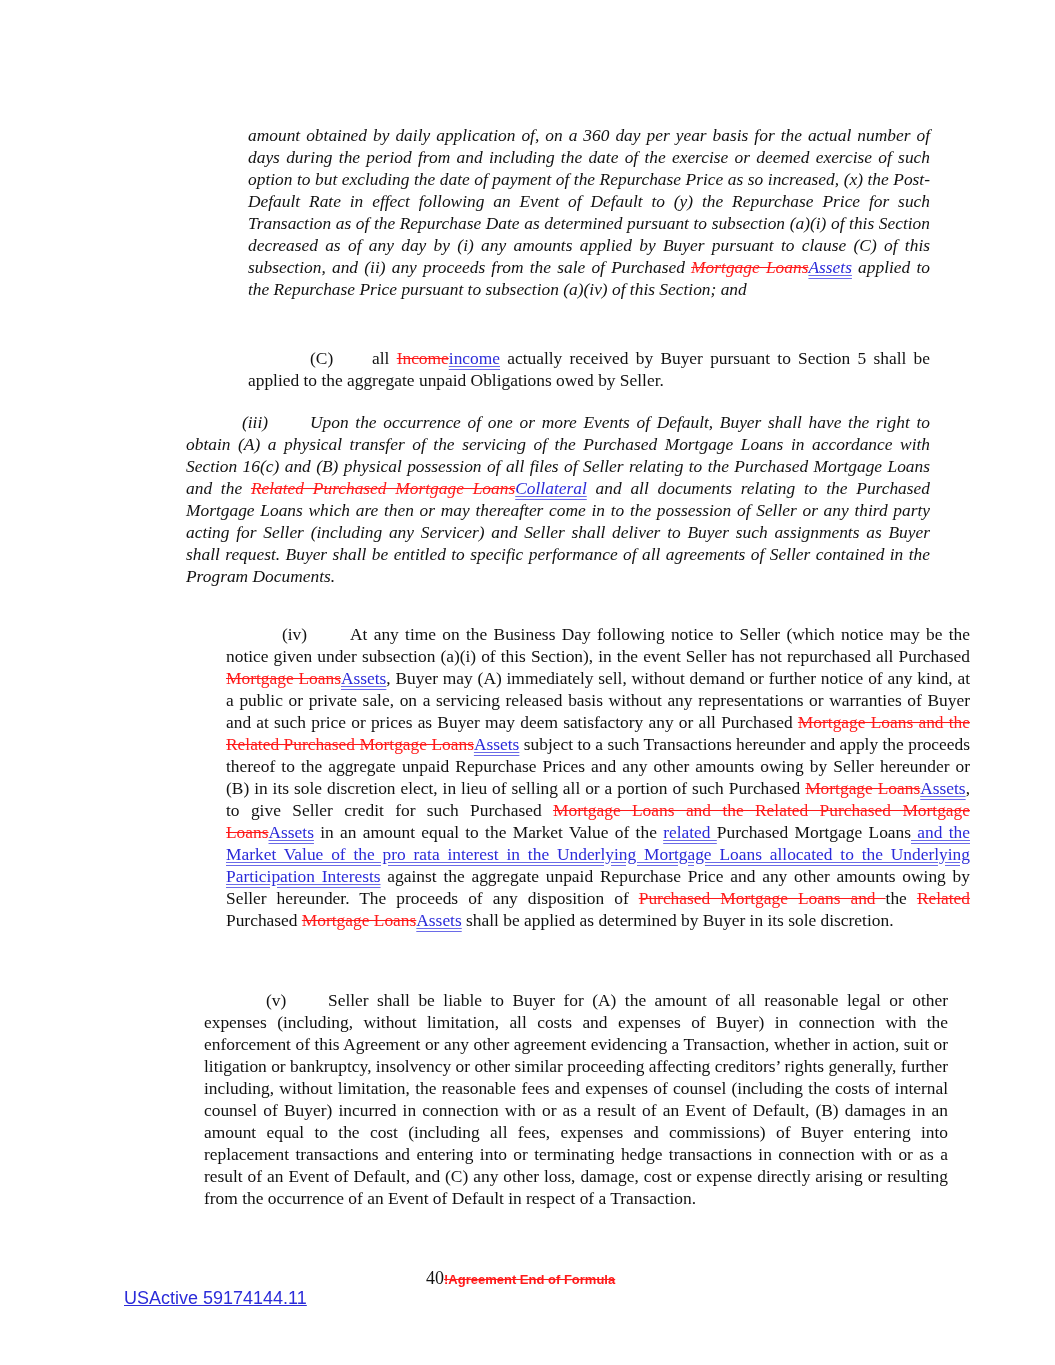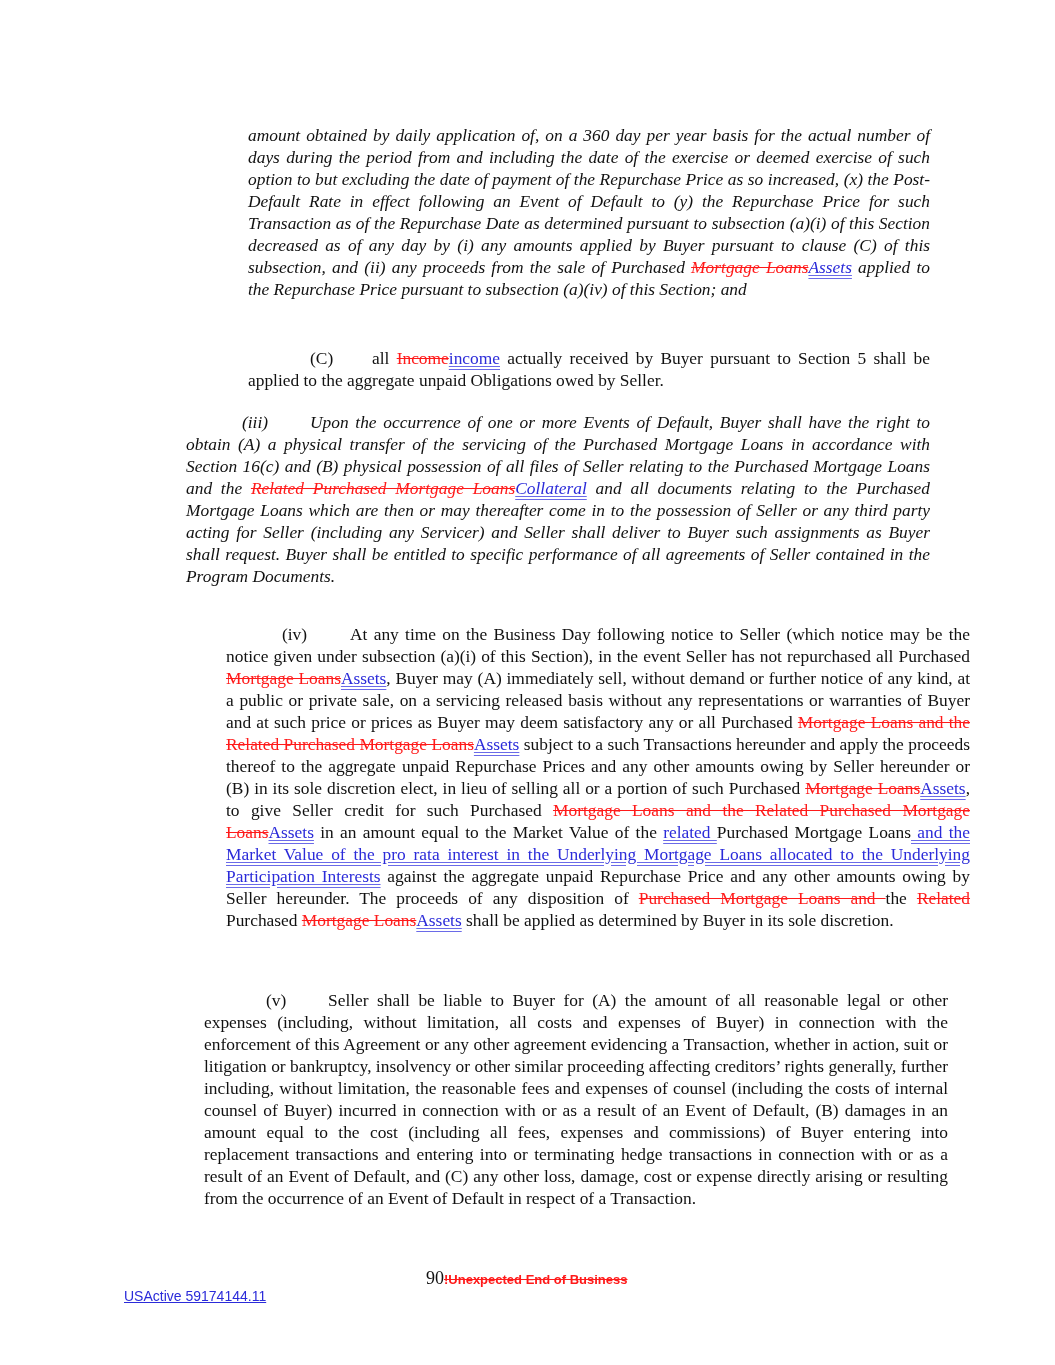--- a/index.html
+++ b/index.html
@@ -27,21 +27,21 @@
   .footer-page {
     position: absolute; left: 426px; top: 1268px;
     font-family: "Liberation Serif", serif; font-size: 18px; color: #111;
   }
   .footer-del {
     font-family: "Liberation Sans", sans-serif; font-size: 13px; font-weight: bold;
     color: #ff1a1a; text-decoration: line-through;
   }
   .footer-id {
     position: absolute; left: 124px; top: 1288px;
-    font-family: "Liberation Sans", sans-serif; font-size: 14px;
+    font-family: "Liberation Sans", sans-serif; font-size: 18px;
     color: #2b2bd9; text-decoration: underline;
   }
 </style>
 </head>
 <body>
 
 <div class="page">
 
   <div class="p" id="pA">
     <span>amount obtained by daily application of, on a 360 day per year basis for the actual number of days during the period from and including the date of the exercise or deemed exercise of such option to but excluding the date of payment of the Repurchase Price as so increased, (x) the Post-Default Rate in effect following an Event of Default to (y) the Repurchase Price for such Transaction as of the Repurchase Date as determined pursuant to subsection (a)(i) of this Section decreased as of any day by (i) any amounts applied by Buyer pursuant to clause (C) of this subsection, and (ii) any proceeds from the sale of Purchased </span><span class="del">Mortgage Loans</span><span class="ins">Assets</span><span> applied to the Repurchase Price pursuant to subsection (a)(iv) of this Section; and</span>
@@ -57,18 +57,18 @@
 
   <div class="p" id="pIV">
     <span class="first-ind"></span><span class="lbl" style="width:68px">(iv)</span><span>At any time on the Business Day following notice to Seller (which notice may be the notice given under subsection (a)(i) of this Section), in the event Seller has not repurchased all Purchased </span><span class="del">Mortgage Loans</span><span class="ins">Assets</span><span>, Buyer may (A) immediately sell, without demand or further notice of any kind, at a public or private sale, on a servicing released basis without any representations or warranties of Buyer and at such price or prices as Buyer may deem satisfactory any or all Purchased </span><span class="del">Mortgage Loans and the Related Purchased Mortgage Loans</span><span class="ins">Assets</span><span> subject to a such Transactions hereunder and apply the proceeds thereof to the aggregate unpaid Repurchase Prices and any other amounts owing by Seller hereunder or (B) in its sole discretion elect, in lieu of selling all or a portion of such Purchased </span><span class="del">Mortgage Loans</span><span class="ins">Assets</span><span>, to give Seller credit for such Purchased </span><span class="del">Mortgage Loans and the Related Purchased Mortgage Loans</span><span class="ins">Assets</span><span> in an amount equal to the Market Value of the </span><span class="ins">related </span><span>Purchased Mortgage Loans</span><span class="ins"> and the Market Value of the pro rata interest in the Underlying Mortgage Loans allocated to the Underlying Participation Interests</span><span> against the aggregate unpaid Repurchase Price and any other amounts owing by Seller hereunder.  The proceeds of any disposition of </span><span class="del">Purchased Mortgage Loans and </span><span>the </span><span class="del">Related </span><span>Purchased </span><span class="del">Mortgage Loans</span><span class="ins">Assets</span><span> shall be applied as determined by Buyer in its sole discretion.</span>
   </div>
 
   <div class="p" id="pV">
     <span class="first-ind" style="padding-left:62px"></span><span class="lbl" style="width:62px">(v)</span><span>Seller shall be liable to Buyer for (A) the amount of all reasonable legal or other expenses (including, without limitation, all costs and expenses of Buyer) in connection with the enforcement of this Agreement or any other agreement evidencing a Transaction, whether in action, suit or litigation or bankruptcy, insolvency or other similar proceeding affecting creditors’ rights generally, further including, without limitation, the reasonable fees and expenses of counsel (including the costs of internal counsel of Buyer) incurred in connection with or as a result of an Event of Default, (B) damages in an amount equal to the cost (including all fees, expenses and commissions) of Buyer entering into replacement transactions and entering into or terminating hedge transactions in connection with or as a result of an Event of Default, and (C) any other loss, damage, cost or expense directly arising or resulting from the occurrence of an Event of Default in respect of a Transaction.</span>
   </div>
 
   <div class="footer-page">
-    <span>90</span><span class="footer-del">!Unexpected End of Business</span>
+    <span>40</span><span class="footer-del">!Agreement End of Formula</span>
   </div>
 
   <div class="footer-id">USActive 59174144.11</div>
 
 </div>
 
 </body></html>

